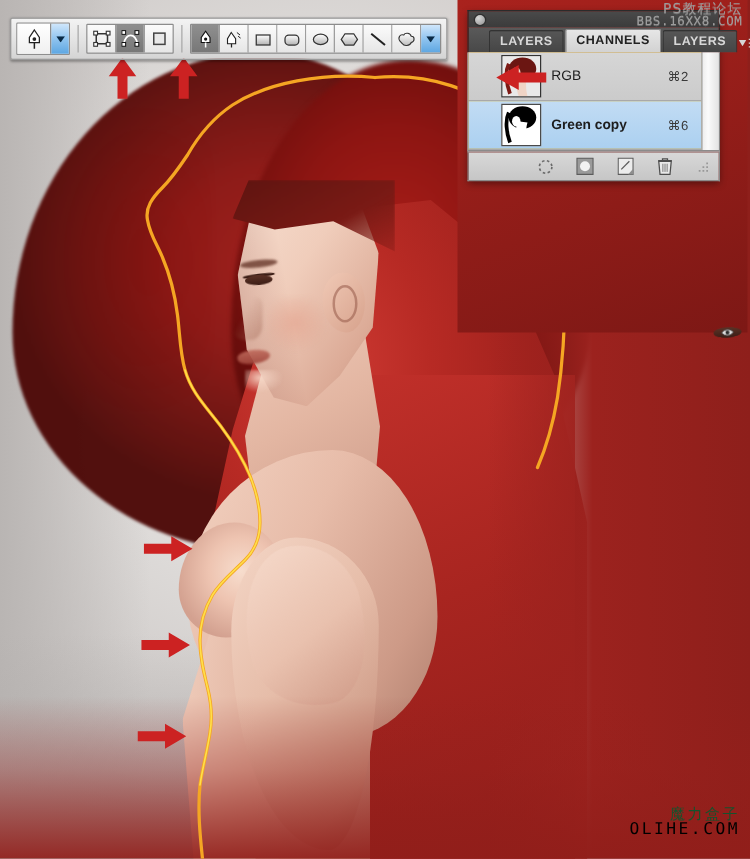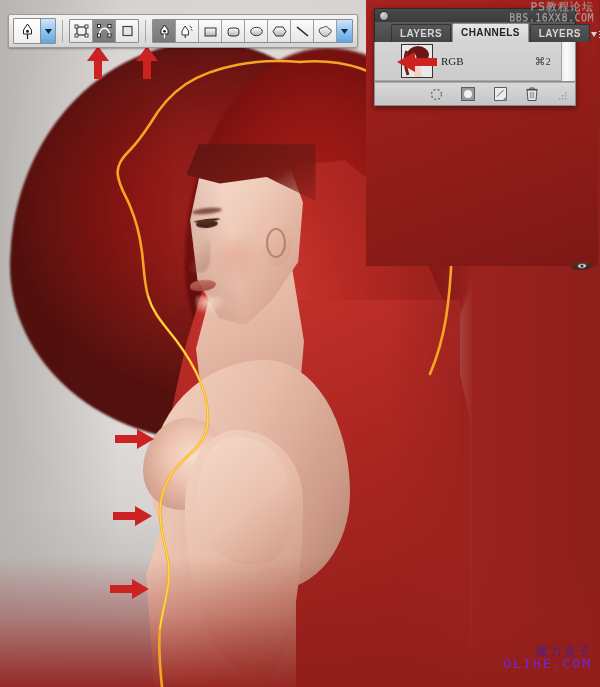--- a/index.html
+++ b/index.html
@@ -226,21 +226,21 @@
   }
   .menu-lines{display:inline-block;width:11px;}
   .menu-lines i{display:block;height:1px;background:#d6d6d6;margin:2px 0;}
   .panel-body{
     background:#d4d4d4;
     border:1px solid #8b8b8b;border-top:none;
     padding:0;
     position:relative;
     display:flex;
   }
-  .rows-area{flex:1;background:#eab308;font-family:Liberation Serif, serif;}
+  .rows-area{flex:1;background:#eab308;}
   .ch-row{
     display:flex;align-items:center;height:38px;
     border-bottom:1px solid #a9a9a9;
     background:linear-gradient(180deg,#d6d6d6,#cbcbcb);
     padding-left:2px;
   }
   .ch-row.selected{
     background:linear-gradient(180deg,#c2dcf4,#abd0f0);
   }
   .eye-cell{width:24px;display:flex;align-items:center;justify-content:center;}
@@ -278,22 +278,22 @@
     position:absolute;right:6px;top:1px;text-align:right;line-height:1.05;
     color:#8d8d8d;font-family:"DejaVu Sans", sans-serif;
     text-shadow:0 1px 0 rgba(255,255,255,.25);
     z-index:40;
   }
   .wm-top .l1{font-size:11px;letter-spacing:1px;color:#9a9a9a;text-align:right;}
   .wm-top .l2{font-size:10px;letter-spacing:.5px;color:#9d9d9d;font-family:"DejaVu Sans Mono", monospace;}
   .wm-bot{
     position:absolute;right:8px;bottom:16px;text-align:right;line-height:1.05;z-index:40;
   }
-  .wm-bot .l1{font-size:12px;letter-spacing:2px;color:#4c1d95;font-family:"DejaVu Sans", sans-serif;}
-  .wm-bot .l2{font-size:13px;letter-spacing:2px;color:#6d28d9;font-family:"DejaVu Sans Mono", monospace;}
+  .wm-bot .l1{font-size:12px;letter-spacing:2px;color:#14532d;font-family:"DejaVu Sans", sans-serif;}
+  .wm-bot .l2{font-size:13px;letter-spacing:2px;color:#000000;font-family:"DejaVu Sans Mono", monospace;}
 </style>
 </head>
 <body>
 
 <div id="photo">
   <div class="bg-base"></div>
   <div class="bg-left-shade"></div>
   <div class="bg-bot-shade"></div>
 
   <div class="hair-wisp"></div>
@@ -557,20 +557,39 @@
             <path d="M5 6 C2 12, 3 22, 6 30" stroke="#7d1a15" stroke-width="3" fill="none"></path>
           </svg>
         </span>
         <span class="ch-name">RGB</span>
         <span class="ch-key">⌘2</span>
       </div>
 
 
 
 
+      <div class="ch-row selected">
+        <span class="eye-cell">
+          <svg class="eye" width="15" height="11" viewBox="0 0 15 11">
+            <path d="M1 5.5 C4 1, 11 1, 14 5.5 C11 10, 4 10, 1 5.5 Z" fill="#e0e0e0" stroke="#3a3a3a" stroke-width="1"></path>
+            <circle cx="7.5" cy="5.5" r="2.2" fill="#2b2b2b"></circle>
+          </svg>
+        </span>
+        <span class="thumb">
+          <svg width="30" height="32" viewBox="0 0 30 32">
+            <rect width="30" height="32" fill="#fff"></rect>
+            <ellipse cx="16" cy="10" rx="11" ry="9" fill="#000"></ellipse>
+            <path d="M12 13 C10 19, 11 26, 13 32 L20 32 C18 24, 19 17, 20 14 Z" fill="#fff"></path>
+            <ellipse cx="11" cy="13" rx="3.4" ry="4.2" fill="#fff"></ellipse>
+            <path d="M5 6 C2 12, 3 22, 6 30" stroke="#000" stroke-width="3" fill="none"></path>
+          </svg>
+        </span>
+        <span class="ch-name">Green copy</span>
+        <span class="ch-key">⌘6</span>
+      </div>
 
     </div>
     <div class="scroll-track"></div>
   </div>
 
   <div class="panel-footer">
     <span class="foot-ic">
       <svg width="13" height="13" viewBox="0 0 13 13">
         <circle cx="6.5" cy="6.5" r="5" fill="none" stroke="#6a6a6a" stroke-width="1.3" stroke-dasharray="2 2"></circle>
       </svg>

